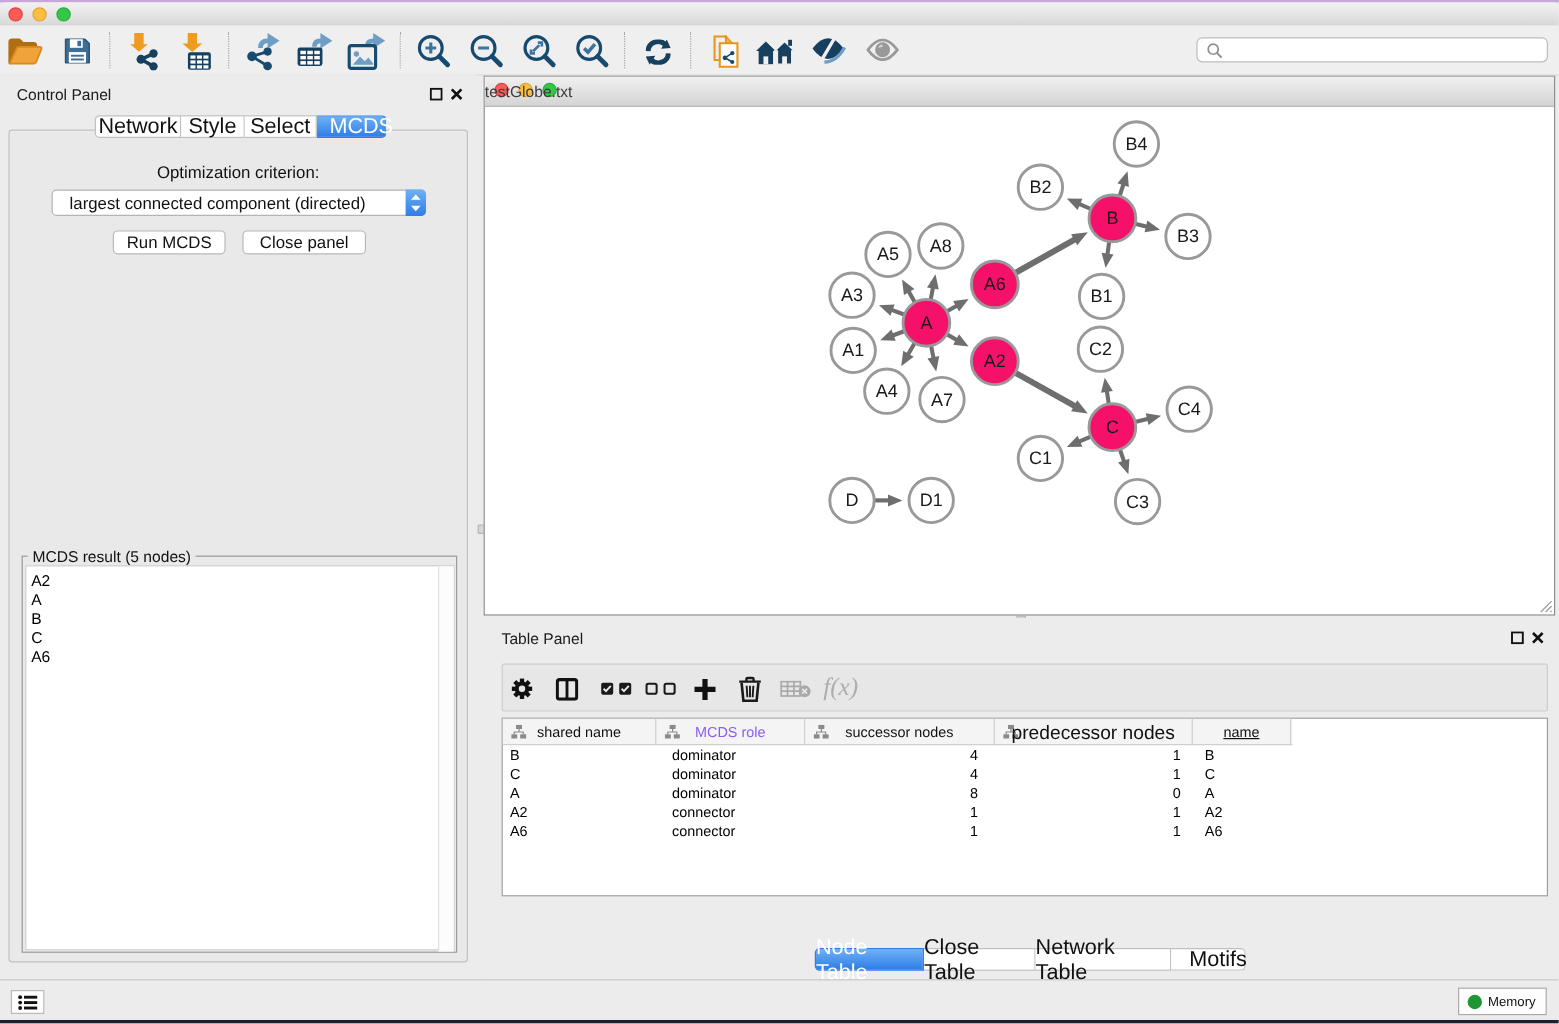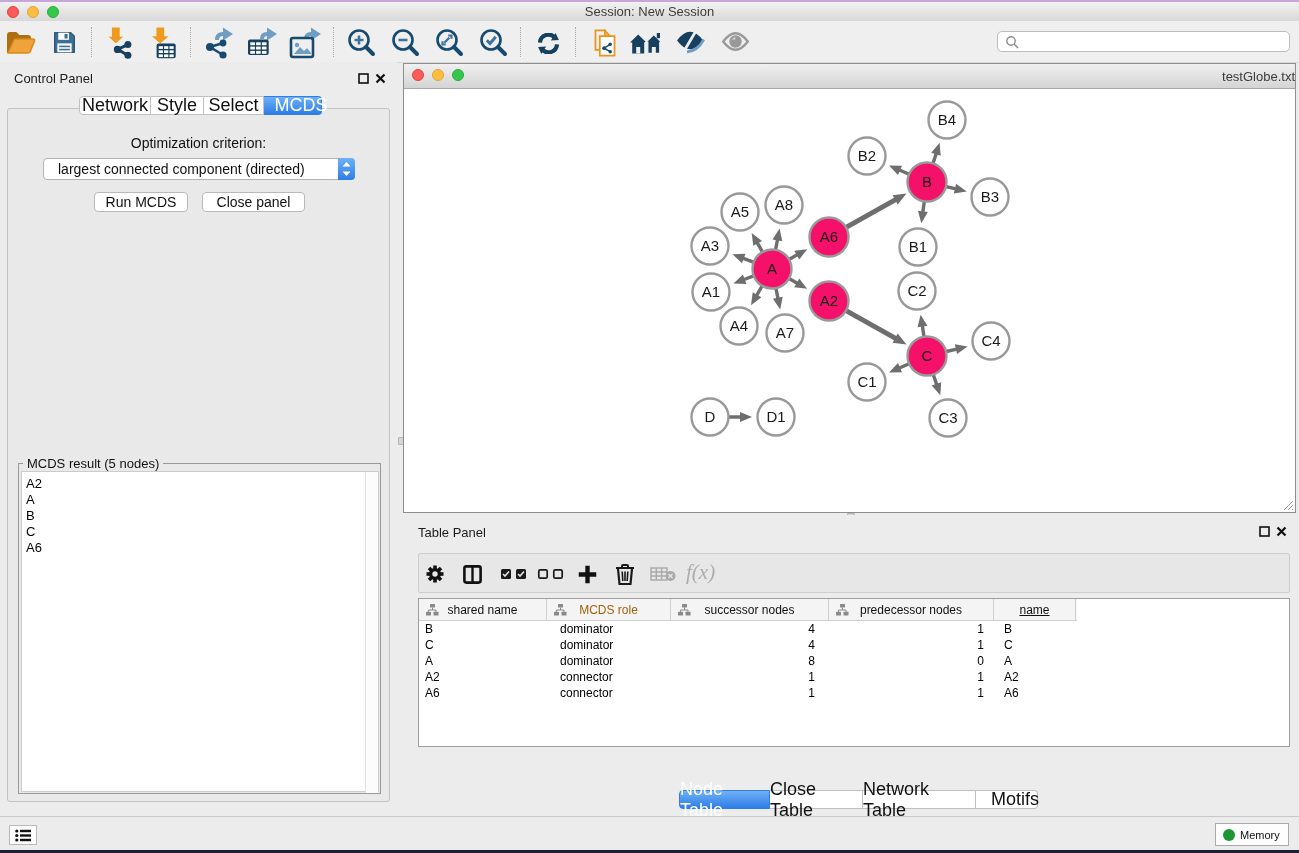--- a/index.html
+++ b/index.html
@@ -37,21 +37,20 @@
   .li { font-size:13px; color:#000; padding-left:4px; height:16px; line-height:16px; }
 </style>
 </head>
 <body>
 <div class="abs" id="desktop-top"></div>
 <div class="abs" id="mainwin"></div>
 <div class="abs" id="titlebar">
   <div class="tl" style="left:7px;background:#fc5b57;border:0.5px solid #e2423e;"></div>
   <div class="tl" style="left:27px;background:#fdbe41;border:0.5px solid #e0a434;"></div>
   <div class="tl" style="left:47px;background:#34c84a;border:0.5px solid #2aab3c;"></div>
-  <div id="titletext">Session: New Session</div>
 </div>
 <div class="abs" id="toolbar">
   <div class="sep" style="left:91px"></div>
   <div class="sep" style="left:190px"></div>
   <div class="sep" style="left:333px"></div>
   <div class="sep" style="left:520px"></div>
   <div class="sep" style="left:575px"></div>
 
   <svg style="position:absolute;left:6px;top:8px" width="31" height="28" viewBox="0 0 31 28">
     <path d="M2 24 L2 6 Q2 4 4 4 L10 4 L13 7 L22 7 Q24 7 24 9 L24 11" fill="#b06e12" stroke="#b06e12" stroke-width="2" stroke-linejoin="round"></path>
@@ -232,21 +231,21 @@
 </div>
 
 <div class="abs" style="left:398px;top:437px;width:6px;height:8px;background:#d6d6d6;border:1px solid #b5b5b5;border-radius:1px"></div>
 <div class="abs" style="left:847px;top:513px;width:8px;height:6px;background:#d6d6d6;border:1px solid #b5b5b5;border-radius:1px"></div>
 
 <div class="abs" id="netwin" style="left:403px;top:63px;width:893px;height:450px;background:#fff;border:1px solid #8e8e8e;">
   <div style="position:absolute;left:0;top:0;width:100%;height:25px;background:linear-gradient(#f0f0f0,#d4d4d4);border-bottom:1px solid #a8a8a8;">
     <div class="tl" style="left:8px;top:5px;background:#fc5b57;border:0.5px solid #e2423e;"></div>
     <div class="tl" style="left:28px;top:5px;background:#fdbe41;border:0.5px solid #e0a434;"></div>
     <div class="tl" style="left:48px;top:5px;background:#34c84a;border:0.5px solid #2aab3c;"></div>
-    <div style="position:absolute;top:5px;width:100%;text-align:right;font-size:13px;color:#3c3c3c;">testGlobe.txt</div>
+    <div style="position:absolute;top:5px;width:100%;text-align:left;font-size:13px;color:#3c3c3c;">testGlobe.txt</div>
   </div>
   <svg style="position:absolute;right:1px;bottom:1px" width="12" height="12" viewBox="0 0 12 12">
       <path d="M11 2 L2 11 M11 6 L6 11 M11 10 L10 11" stroke="#9a9a9a" stroke-width="1"></path>
     </svg>
   <svg id="graph" style="position:absolute;left:0;top:25px" width="892" height="424" viewBox="0 0 892 424" font-family="Liberation Sans, sans-serif">
 <line x1="351.6" y1="173.9" x2="337.9" y2="168.8" stroke="#6e6e6e" stroke-width="3.4"></line>
 <polygon points="328.5,165.3 341.5,164.8 338.0,174.2" fill="#6e6e6e"></polygon>
 <line x1="359.4" y1="164.7" x2="352.6" y2="152.6" stroke="#6e6e6e" stroke-width="3.4"></line>
 <polygon points="347.7,143.9 358.0,151.9 349.3,156.8" fill="#6e6e6e"></polygon>
 <line x1="371.2" y1="162.8" x2="373.7" y2="149.4" stroke="#6e6e6e" stroke-width="3.4"></line>
@@ -407,21 +406,21 @@
         </div>
         <div style="position:absolute;left:128px;top:0;width:124px;height:22px;border-right:1px solid #cfcfcf;">
           <svg style="position:absolute;left:7px;top:5px" width="13" height="12" viewBox="0 0 13 12">
             <g fill="#8a8a8a">
               <rect x="4" y="0" width="5" height="3.6" rx="0.5"></rect>
               <rect x="0" y="7.8" width="5" height="3.6" rx="0.5"></rect>
               <rect x="7.5" y="7.8" width="5" height="3.6" rx="0.5"></rect>
             </g>
             <path d="M6.5 3.6 L6.5 6 M2.5 7.8 L2.5 6 L10 6 L10 7.8" stroke="#8a8a8a" stroke-width="1" fill="none"></path>
           </svg>
-          <div style="position:absolute;left:0;top:4px;width:100%;text-align:center;font-size:12px;color:#a16207;">MCDS role</div>
+          <div style="position:absolute;left:0;top:4px;width:100%;text-align:center;font-size:12px;color:#8b5cf6;">MCDS role</div>
         </div>
         <div style="position:absolute;left:252px;top:0;width:158px;height:22px;border-right:1px solid #cfcfcf;">
           <svg style="position:absolute;left:7px;top:5px" width="13" height="12" viewBox="0 0 13 12">
             <g fill="#8a8a8a">
               <rect x="4" y="0" width="5" height="3.6" rx="0.5"></rect>
               <rect x="0" y="7.8" width="5" height="3.6" rx="0.5"></rect>
               <rect x="7.5" y="7.8" width="5" height="3.6" rx="0.5"></rect>
             </g>
             <path d="M6.5 3.6 L6.5 6 M2.5 7.8 L2.5 6 L10 6 L10 7.8" stroke="#8a8a8a" stroke-width="1" fill="none"></path>
           </svg>
@@ -429,21 +428,21 @@
         </div>
         <div style="position:absolute;left:410px;top:0;width:165px;height:22px;border-right:1px solid #cfcfcf;">
           <svg style="position:absolute;left:7px;top:5px" width="13" height="12" viewBox="0 0 13 12">
             <g fill="#8a8a8a">
               <rect x="4" y="0" width="5" height="3.6" rx="0.5"></rect>
               <rect x="0" y="7.8" width="5" height="3.6" rx="0.5"></rect>
               <rect x="7.5" y="7.8" width="5" height="3.6" rx="0.5"></rect>
             </g>
             <path d="M6.5 3.6 L6.5 6 M2.5 7.8 L2.5 6 L10 6 L10 7.8" stroke="#8a8a8a" stroke-width="1" fill="none"></path>
           </svg>
-          <div style="position:absolute;left:0;top:4px;width:100%;text-align:center;font-size:12px;color:#111;">predecessor nodes</div>
+          <div style="position:absolute;left:0;top:4px;width:100%;text-align:center;font-size:16px;color:#111;">predecessor nodes</div>
         </div>
         <div style="position:absolute;left:575px;top:0;width:82px;height:22px;border-right:1px solid #cfcfcf;">
           <div style="position:absolute;left:0;top:4px;width:100%;text-align:center;font-size:12px;color:#111;text-decoration:underline;">name</div>
         </div>
       </div>
     <div id="tbody" style="position:absolute;left:0;top:21px;width:870px;">
         <div style="position:absolute;left:0;top:0px;width:870px;height:16px;font-size:12px;color:#000;">
           <span style="position:absolute;left:6px;top:2px;">B</span>
           <span style="position:absolute;left:141px;top:2px;">dominator</span>
           <span style="position:absolute;left:252px;top:2px;width:144px;text-align:right;">4</span>

